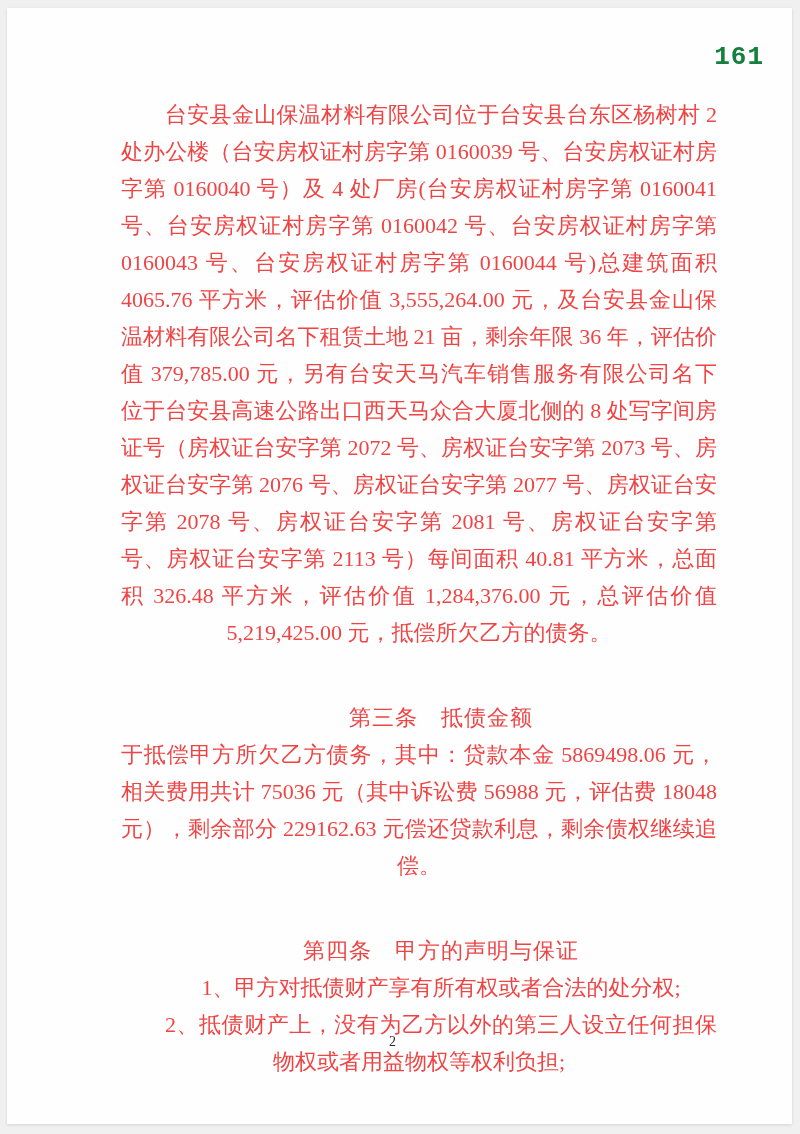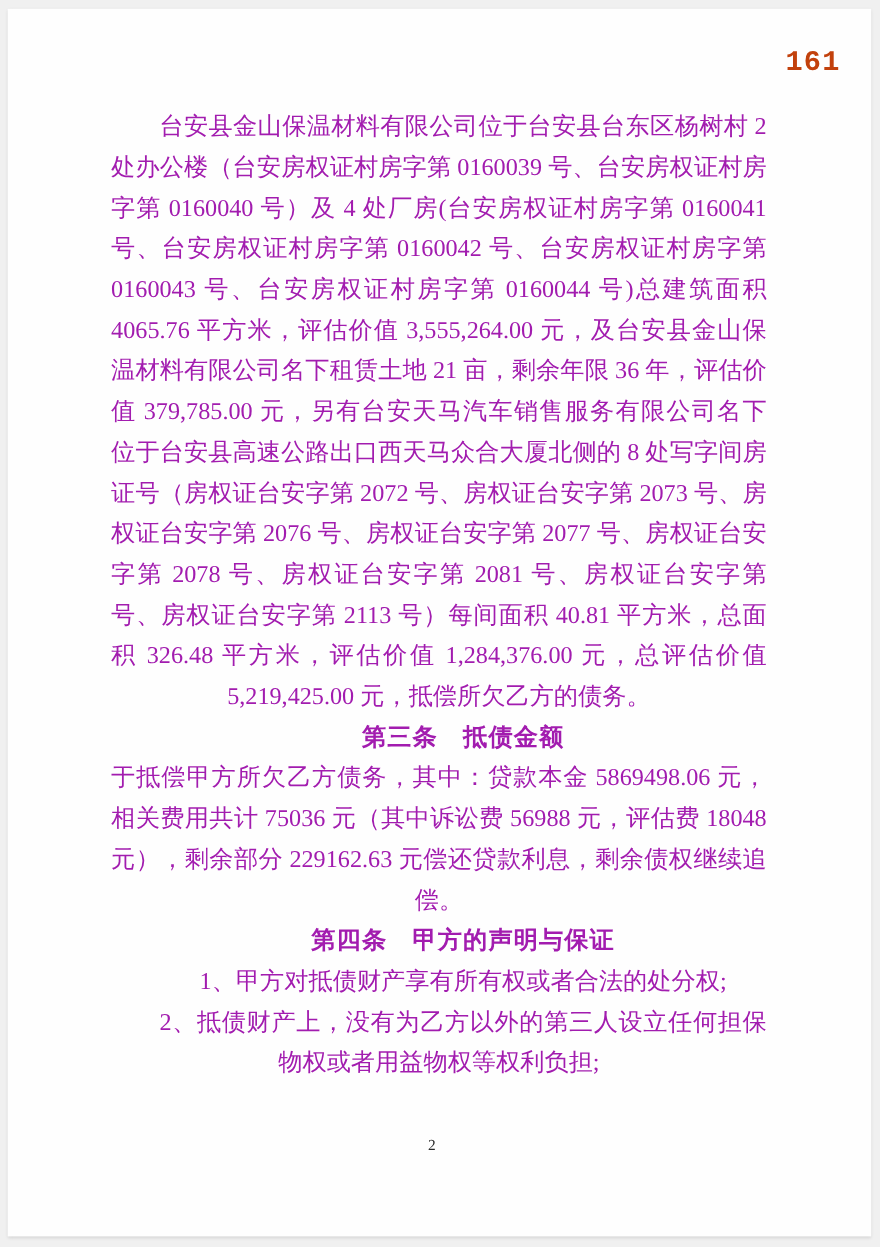--- a/index.html
+++ b/index.html
@@ -27,48 +27,49 @@
     box-shadow: 0 1px 3px rgba(0,0,0,0.12);
   }
   .corner-number {
     position: absolute;
     top: 34px;
     right: 28px;
     font-family: "Liberation Mono", "DejaVu Sans Mono", monospace;
     font-weight: 700;
     font-size: 26px;
     letter-spacing: 1px;
-    color: #c2410c;
+    color: #15803d;
   }
   .doc-body {
     position: absolute;
-    left: 94px;   
+    left: 114px;   
     top: 88px;
     width: 596px;
     font-size: 22px;
     line-height: 37px;
-    color: #a21caf;
+    color: #ef4444;
   }
   .line {
     height: 37px;
     overflow: hidden;
     text-align: center;
   }
   .line.justify {
     text-align: justify;
     text-align-last: justify;
     text-justify: inter-character;
   }
   .line.indent {
     text-indent: 44px;
   }
   .line.heading {
-    font-weight: 700;
+    font-weight: 400;
     text-indent: 44px;
     letter-spacing: 1px;
+    margin-top: 48px;
   }
   .footer-number {
     position: absolute;
     left: 0;
     right: 14px;
     top: 1026px;
     text-align: center;
     font-size: 14px;
     color: #2a2a2a;
   }

